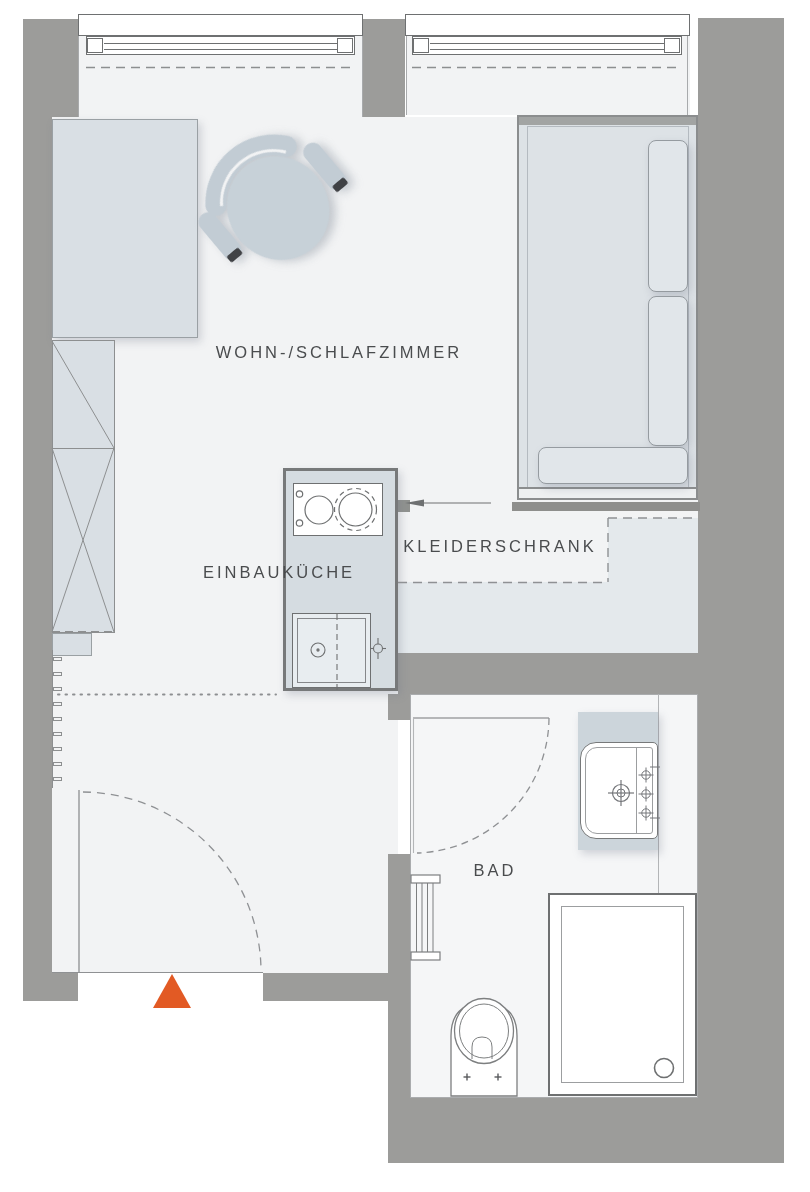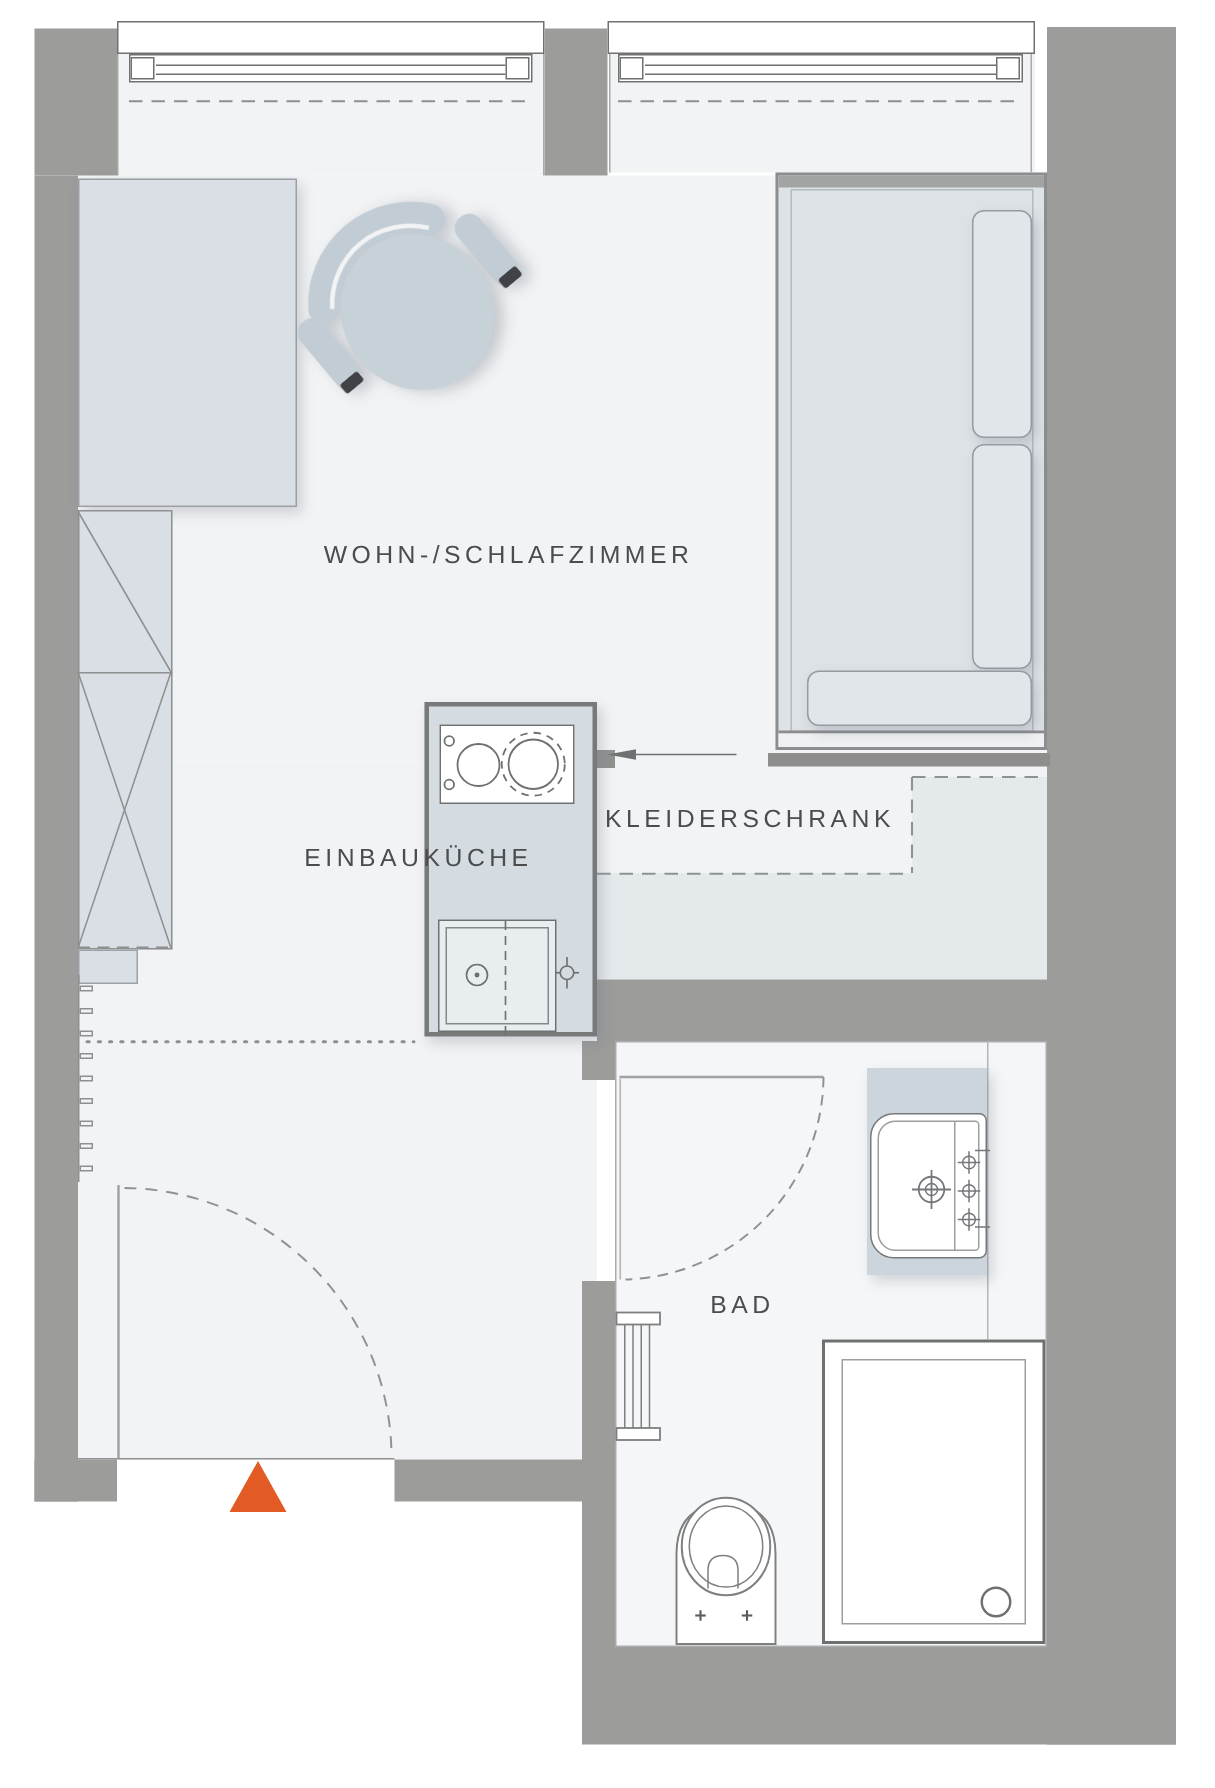--- a/index.html
+++ b/index.html
@@ -209,18 +209,18 @@
         <line x1="416.5" y1="883" x2="416.5" y2="952"></line>
         <line x1="422" y1="883" x2="422" y2="952"></line>
         <line x1="427.5" y1="883" x2="427.5" y2="952"></line>
         <line x1="433" y1="883" x2="433" y2="952"></line>
       </g>
     </g>
 
     <polygon points="172,974 153,1008 191,1008" fill="#e25a24" id="entrance-triangle"></polygon>
   </svg>
 
-  <div class="label" style="left:339px;top:361px;">WOHN-/SCHLAFZIMMER</div>
+  <div class="label" style="left:339px;top:343px;">WOHN-/SCHLAFZIMMER</div>
   <div class="label" style="left:279px;top:563px;">EINBAUKÜCHE</div>
   <div class="label" style="left:500px;top:537px;">KLEIDERSCHRANK</div>
   <div class="label" style="left:495px;top:861px;">BAD</div>
 
 </div>
 
 </body></html>

